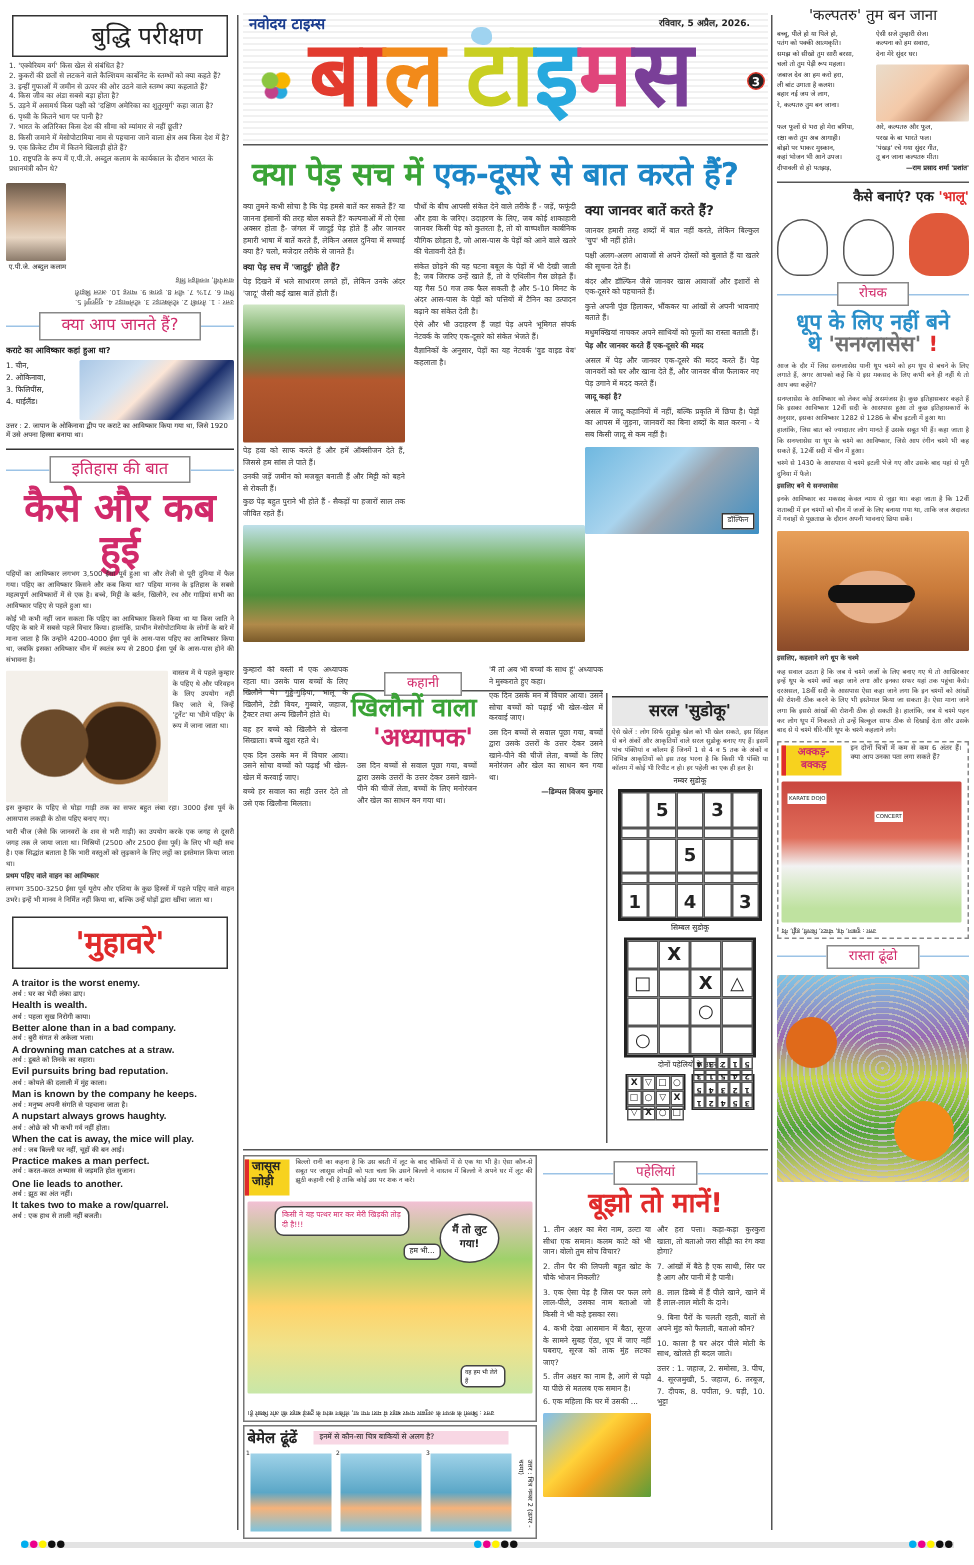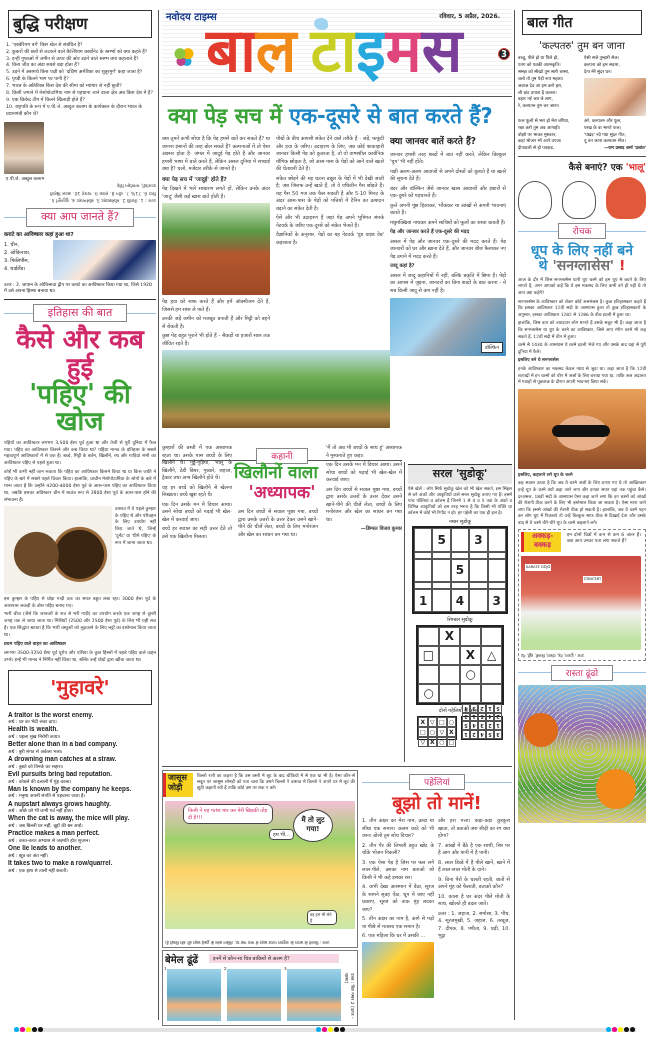--- a/index.html
+++ b/index.html
@@ -1,19 +1,19 @@
 <!DOCTYPE html>
 <html><head>
 <meta charset="utf-8">
 <style>
 *{box-sizing:border-box;margin:0;padding:0}
 body{width:649px;height:1043px;background:#fff;font-family:"DejaVu Sans",sans-serif;color:#222;position:relative;overflow:hidden;font-size:5px;line-height:1.35}
 .col{position:absolute;overflow:hidden}
 .vr{position:absolute;top:28px;width:1px;background:#555}
-.boxtitle{border:1.5px solid #333;text-align:left;font-weight:bold;font-size:17px;padding:2px 4px;margin:4px 2px 6px}
+.boxtitle{border:1.5px solid #333;text-align:right;font-weight:normal;font-size:17px;padding:2px 16px;margin:4px 2px 6px}
 .sectag{display:flex;align-items:center;justify-content:center;margin:4px 0}
 .sectag span.line{flex:1;height:1px;background:#9cc3e6}
 .sectag span.lbl{border:1px solid #888;padding:1px 14px;font-size:13px;color:#d12a6a;background:#fff}
 .t{font-size:5px;color:#333;text-align:justify}
 .t p{margin-bottom:2px}
 .big{font-weight:bold;line-height:1.05}
 .img{position:relative;border-radius:1px}
 .grid{display:grid;border:2px solid #222}
 .grid div{border:0.5px solid #555;display:flex;align-items:center;justify-content:center;font-size:12px;font-weight:bold}
 .sm{font-size:4.6px}
@@ -60,21 +60,20 @@
     <div class="img" style="flex:1;height:40px;background:linear-gradient(135deg,#a9c7e6,#d4e3f2 30%,#fbe5d6 45%,#1a2e6b 70%,#c2d5ea)"></div>
   </div>
   <div style="font-size:4.6px;margin-top:2px">उत्तर : 2. जापान के ओकिनावा द्वीप पर कराटे का आविष्कार किया गया था, जिसे 1920 में उसे अपना हिस्सा बनाया था।</div>
   <div style="height:1px;background:#333;margin:4px 0"></div>
   <div class="sectag">
     <span class="line"></span>
       <span class="lbl" style="font-size:11px">इतिहास की बात</span>
       <span class="line"></span>
   </div>
   <div class="big" style="font-size:26px;color:#d12a6a;text-align:center;margin-top:4px">कैसे और कब हुई</div>
-  <div class="big" style="font-size:26px;color:#3aa336;text-align:center;margin-bottom:4px">'पहिए' की खोज</div>
   <div class="t" style="font-size:4.6px;line-height:1.5">
     <p>पहियों का आविष्कार लगभग 3,500 ईसा पूर्व हुआ था और तेजी से पूरी दुनिया में फैल गया। पहिए का आविष्कार किसने और कब किया था? पहिया मानव के इतिहास के सबसे महत्वपूर्ण आविष्कारों में से एक है। बच्चे, मिट्टी के बर्तन, खिलौने, रथ और गाड़ियां सभी का आविष्कार पहिए से पहले हुआ था।</p>
     <p>कोई भी कभी नहीं जान सकता कि पहिए का आविष्कार किसने किया था या किस जाति ने पहिए के बारे में सबसे पहले विचार किया। हालांकि, प्राचीन मेसोपोटामिया के लोगों के बारे में माना जाता है कि उन्होंने 4200-4000 ईसा पूर्व के आस-पास पहिए का आविष्कार किया था, जबकि इसका अविष्कार चीन में स्वतंत्र रूप से 2800 ईसा पूर्व के आस-पास होने की संभावना है।</p>
   </div>
   <div style="display:flex;gap:3px;margin-top:2px">
     <div class="img" style="width:108px;height:88px;background:radial-gradient(circle at 30% 55%,#6b4a2a 0 22px,transparent 23px),radial-gradient(circle at 70% 55%,#3a2412 0 24px,#9a6a3a 25px 27px,transparent 28px),#f4f0ea"></div>
     <div class="t" style="flex:1;font-size:4.6px;line-height:1.5">वास्तव में ये पहले कुम्हार के पहिए थे और परिवहन के लिए उपयोग नहीं किए जाते थे, जिन्हें 'टूर्नेट' या 'धीमे पहिए' के रूप में जाना जाता था।</div>
   </div>
   <div class="t" style="font-size:4.6px;line-height:1.5;margin-top:2px">
     <p>इस कुम्हार के पहिए से घोड़ा गाड़ी तक का सफर बहुत लंबा रहा। 3000 ईसा पूर्व के आसपास लकड़ी के ठोस पहिए बनाए गए।</p>
@@ -364,21 +363,20 @@
       <p>7. आंखों में बैठे है एक साथी, सिर पर है आग और पानी में है पानी।</p>
       <p>8. लाल डिब्बे में हैं पीले खाने, खाने में हैं लाल-लाल मोती के दाने।</p>
       <p>9. बिना पैरों के चलती रहती, बातों से अपने मुंह को फैलाती, बताओ कौन?</p>
       <p>10. काला है घर अंदर पीले मोती के साथ, खोलते ही बदल जाते।</p>
       <p>उत्तर : 1. जहाज, 2. समोसा, 3. पीच, 4. सूरजमुखी, 5. जहाज, 6. तरबूज, 7. दीपक, 8. पपीता, 9. घड़ी, 10. भुट्टा</p>
     </div>
   </div>
 </div>
 
 <div class="col" style="left:518px;top:4px;width:128px;height:1030px">
-  <div class="boxtitle" style="font-size:14px;margin:6px 4px 4px">बाल गीत</div>
   <div style="font-size:10px;text-align:center;margin-bottom:3px;white-space:nowrap">'कल्पतरु' तुम बन जाना</div>
   <div style="display:flex;gap:2px;font-size:4.4px;line-height:1.55">
     <div style="width:64px">
       <div>बच्चू, पीले हो या पिले हो,</div>
         <div>पतंग को पक्की आत्मकृति।</div>
         <div>समझ को सीखो तुम सारी बरसा,</div>
         <div>चलो तो तुम पेड़ी रूप महला।</div>
         <div>जबाज देव आ हम करो हरा,</div>
         <div>ली बांट उगाता है कलश।</div>
         <div>बहार नई जय जे लाग,</div>

